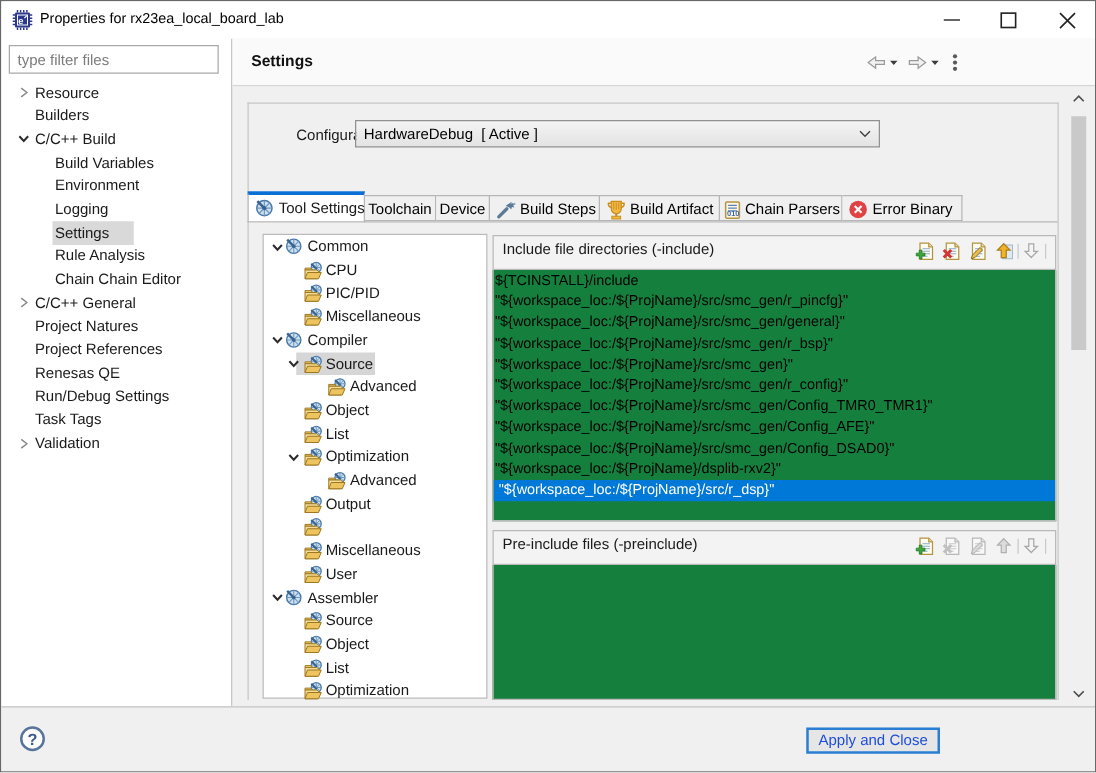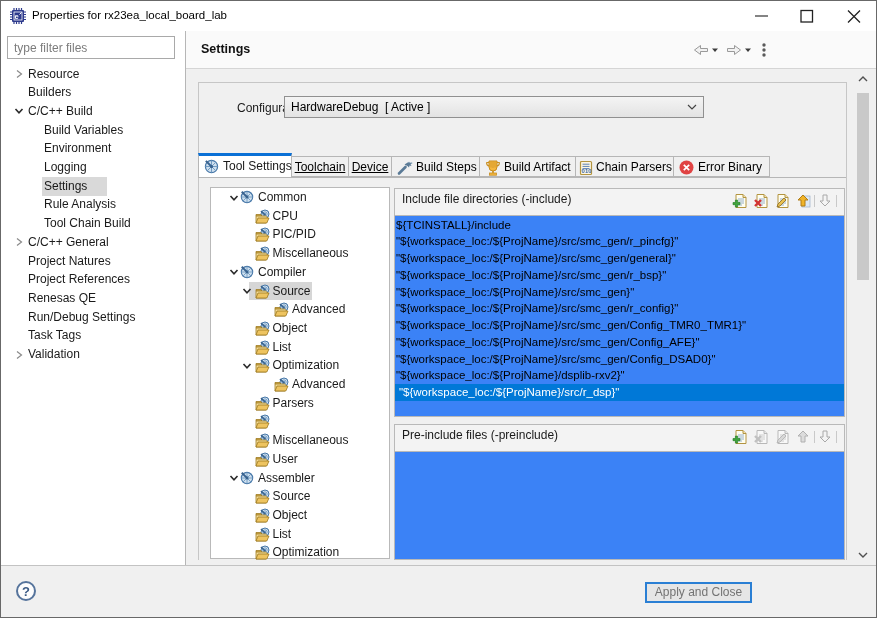--- a/index.html
+++ b/index.html
@@ -27,40 +27,40 @@
   #rhtext{left:15px;top:11px;font-weight:bold;font-size:12.5px;color:#111;}
   
   #obox{left:12px;top:51px;width:649px;height:478px;border:1px solid #c6c6c6;border-bottom:none;}
   #cfglabel{left:21px;top:70px;margin-left:30px;}
   #combo{left:98px;top:65px;width:420px;height:22px;border:1px solid #909090;
          background:linear-gradient(#f4f4f4,#e3e3e3);line-height:20px;padding-left:6px;color:#000;}
   #mancfg{left:524px;top:65px;width:139px;height:21px;border:1px solid #a9a9a9;
           background:linear-gradient(#f5f5f5,#e4e4e4);text-align:center;line-height:19px;color:#000;}
   
   .tab{position:absolute;top:125px;height:21px;border:1px solid #b6b6b6;border-left:none;
-       background:#f0f0f0;line-height:20px;text-align:center;color:#000;text-decoration:underline;}
+       background:#f0f0f0;line-height:20px;text-align:center;color:#000;}
   #tabline{left:106px;top:146px;width:554px;height:1px;background:#b6b6b6;}
   #tab0{left:12px;top:122px;width:94px;height:25px;border:1px solid #b6b6b6;border-top:3px solid #0a70d6;
         background:#fff;position:absolute;line-height:21px;}
   
   #sbar{left:669px;top:39px;width:16px;height:495px;background:#f0f0f0;}
   #sthumb{left:857px;top:92px;width:13px;height:187px;background:#c9c9c9;}
   
   #tbox{left:24px;top:156px;width:180px;height:372px;background:#fff;border:1px solid #b9b9b9;}
-  .irow{position:absolute;left:12px;width:178px;height:19px;line-height:19px;text-align:right;}
+  .irow{position:absolute;left:0;width:178px;height:19px;line-height:19px;text-align:right;}
   
   .hbox{position:absolute;left:208px;width:451px;height:28px;background:#f3f3f3;border:1px solid #b9b9b9;line-height:21px;}
-  .lbox{position:absolute;left:208px;width:451px;background:#3b82f6;border:1px solid #b9b9b9;border-top:none;}
+  .lbox{position:absolute;left:208px;width:451px;background:#15803d;border:1px solid #b9b9b9;border-top:none;}
   .lrow{position:absolute;left:1px;width:445px;height:16.75px;line-height:16.75px;color:#000;font-size:11.5px;}
   
   #bbar{left:0;top:564px;width:875px;height:52px;background:#f0f0f0;border-top:1px solid #c3c3c3;}
   #help{left:15px;top:15px;width:20px;height:20px;border:2px solid #56749c;border-radius:50%;
         background:#fdfdfd;text-align:center;line-height:18px;color:#3a5a85;font-size:13px;font-weight:bold;}
   #btnapply{left:644px;top:16px;width:107px;height:21px;border:2px solid #2a7fd4;background:#e6e6e6;
-            text-align:center;line-height:17px;color:#737373;}
+            text-align:center;line-height:17px;color:#1d4ed8;}
   #btncancel{left:759px;top:16px;width:106px;height:21px;border:1px solid #b0b0b0;background:#e6e6e6;
              text-align:center;line-height:19px;color:#000;}
   svg{display:block;}
 </style>
 </head>
 <body>
 <div id="win">
 
   <div id="title" class="ab">
     <svg class="ab" style="left:9px;top:7px" width="16" height="16" viewBox="0 0 16 16">
@@ -112,21 +112,21 @@
           <span class="tx1">Logging</span>
         </div>
         <div class="trow" style="top:145.7px">
           <div class="sel-g"></div>
           <span class="tx1">Settings</span>
         </div>
         <div class="trow" style="top:164.4px">
           <span class="tx1">Rule Analysis</span>
         </div>
         <div class="trow" style="top:183.1px">
-          <span class="tx1">Tool Chain Build</span>
+          <span class="tx1">Chain Chain Editor</span>
         </div>
         <div class="trow" style="top:201.8px">
           <svg class="ab" style="left:13px;top:3.5px" width="10" height="12" viewBox="0 0 10 12">
             <path d="M3 2.5L7.5 6L3 9.5" fill="none" stroke="#8a8a8a" stroke-width="1.2"></path>
           </svg>
           <span class="tx0">C/C++ General</span>
         </div>
         <div class="trow" style="top:220.5px">
           <span class="tx0">Project Natures</span>
         </div>
@@ -422,21 +422,21 @@
                 <circle cx="10" cy="5" r="4" fill="#cfe0ef" stroke="#4878a8" stroke-width="1"></circle>
                 <g stroke="#6d98c0" stroke-width="0.8">
                   <path d="M10 1v8M6 5h8M7.2 2.2l5.6 5.6M12.8 2.2L7.2 7.8"></path>
                 </g>
                 <path d="M6 2l4.5 4.5" stroke="#39638f" stroke-width="1.6"></path>
                 <path d="M1 5.5h5l1 1.5h-6z" fill="#f0cc70" stroke="#9c7820" stroke-width="0.8"></path>
                 <path d="M1 7h9.5l2.5 2-2 5H1z" fill="#f6dc96" stroke="#9c7820" stroke-width="0.8"></path>
                 <path d="M1 14l2-5h11l-2.2 5z" fill="#eec460" stroke="#9c7820" stroke-width="0.8"></path>
               </svg>
             </span>
-            <span style="position:absolute;left:49.5px">Parsers</span>
+            <span style="position:absolute;left:49.5px">Output</span>
           </div>
           <div class="irow" style="top:224.4px">
             <span style="position:absolute;left:32px;top:2px">
               <svg width="16" height="15" viewBox="0 0 16 15">
                 <circle cx="10" cy="5" r="4" fill="#cfe0ef" stroke="#4878a8" stroke-width="1"></circle>
                 <g stroke="#6d98c0" stroke-width="0.8">
                   <path d="M10 1v8M6 5h8M7.2 2.2l5.6 5.6M12.8 2.2L7.2 7.8"></path>
                 </g>
                 <path d="M6 2l4.5 4.5" stroke="#39638f" stroke-width="1.6"></path>
                 <path d="M1 5.5h5l1 1.5h-6z" fill="#f0cc70" stroke="#9c7820" stroke-width="0.8"></path>

